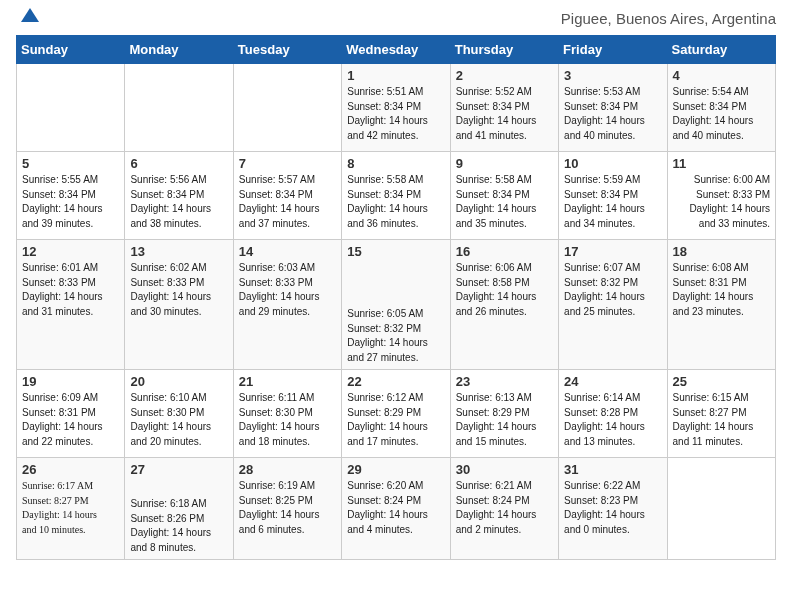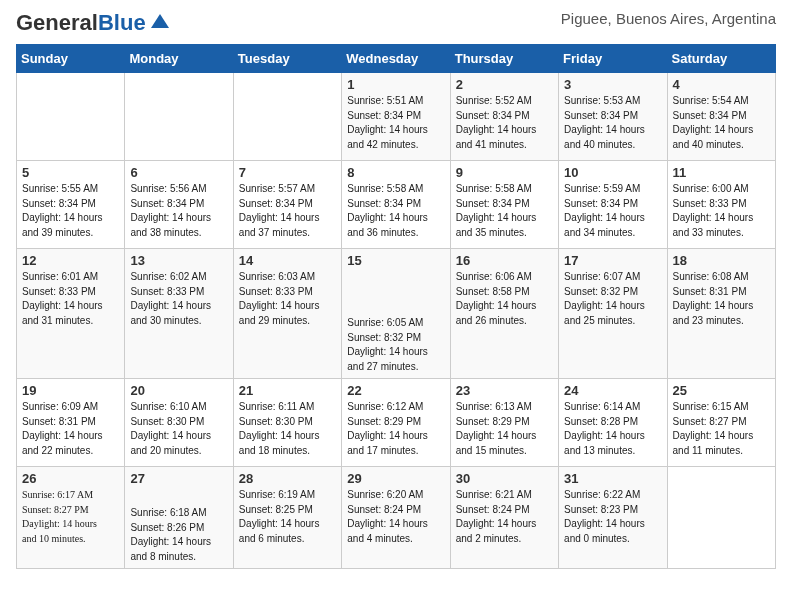--- a/index.html
+++ b/index.html
@@ -83,23 +83,20 @@
       background: #fff !important;
     }
   </style>
 </head>
 <body>
 
 <div class="page">
   <div class="header">
     <div class="logo">
       <div style="display:flex;align-items:center;">
-        <span class="logo-text">
-          <span style="color:#333;font-size:22px;font-weight:bold;">General</span><span style="color:#1a5fa8;font-size:22px;font-weight:bold;">Blue</span>
-        </span>
         <svg width="22" height="18" viewBox="0 0 22 18" style="margin-left:3px;margin-top:-4px;">
           <polygon points="2,16 11,2 20,16" fill="#1a5fa8"></polygon>
         </svg>
       </div>
     </div>
     <div class="title-block">
       <div class="subtitle">Piguee, Buenos Aires, Argentina</div>
     </div>
   </div>
 
@@ -188,21 +185,21 @@
           </td>
           <td>
             <span class="day-num">10</span>
             <div class="day-info" style="white-space: pre-line;">Sunrise: 5:59 AM
 Sunset: 8:34 PM
 Daylight: 14 hours
 and 34 minutes.</div>
           </td>
           <td>
             <span class="day-num">11</span>
-            <div class="day-info" style="white-space: pre-line;">Sunrise: 6:00 AM
+            <div class="day-info" style="white-space: pre-line; text-align: right;">Sunrise: 6:00 AM
 Sunset: 8:33 PM
 Daylight: 14 hours
 and 33 minutes.</div>
           </td>
         </tr>
         <tr>
           <td>
             <span class="day-num">12</span>
             <div class="day-info" style="white-space: pre-line;">Sunrise: 6:01 AM
 Sunset: 8:33 PM

